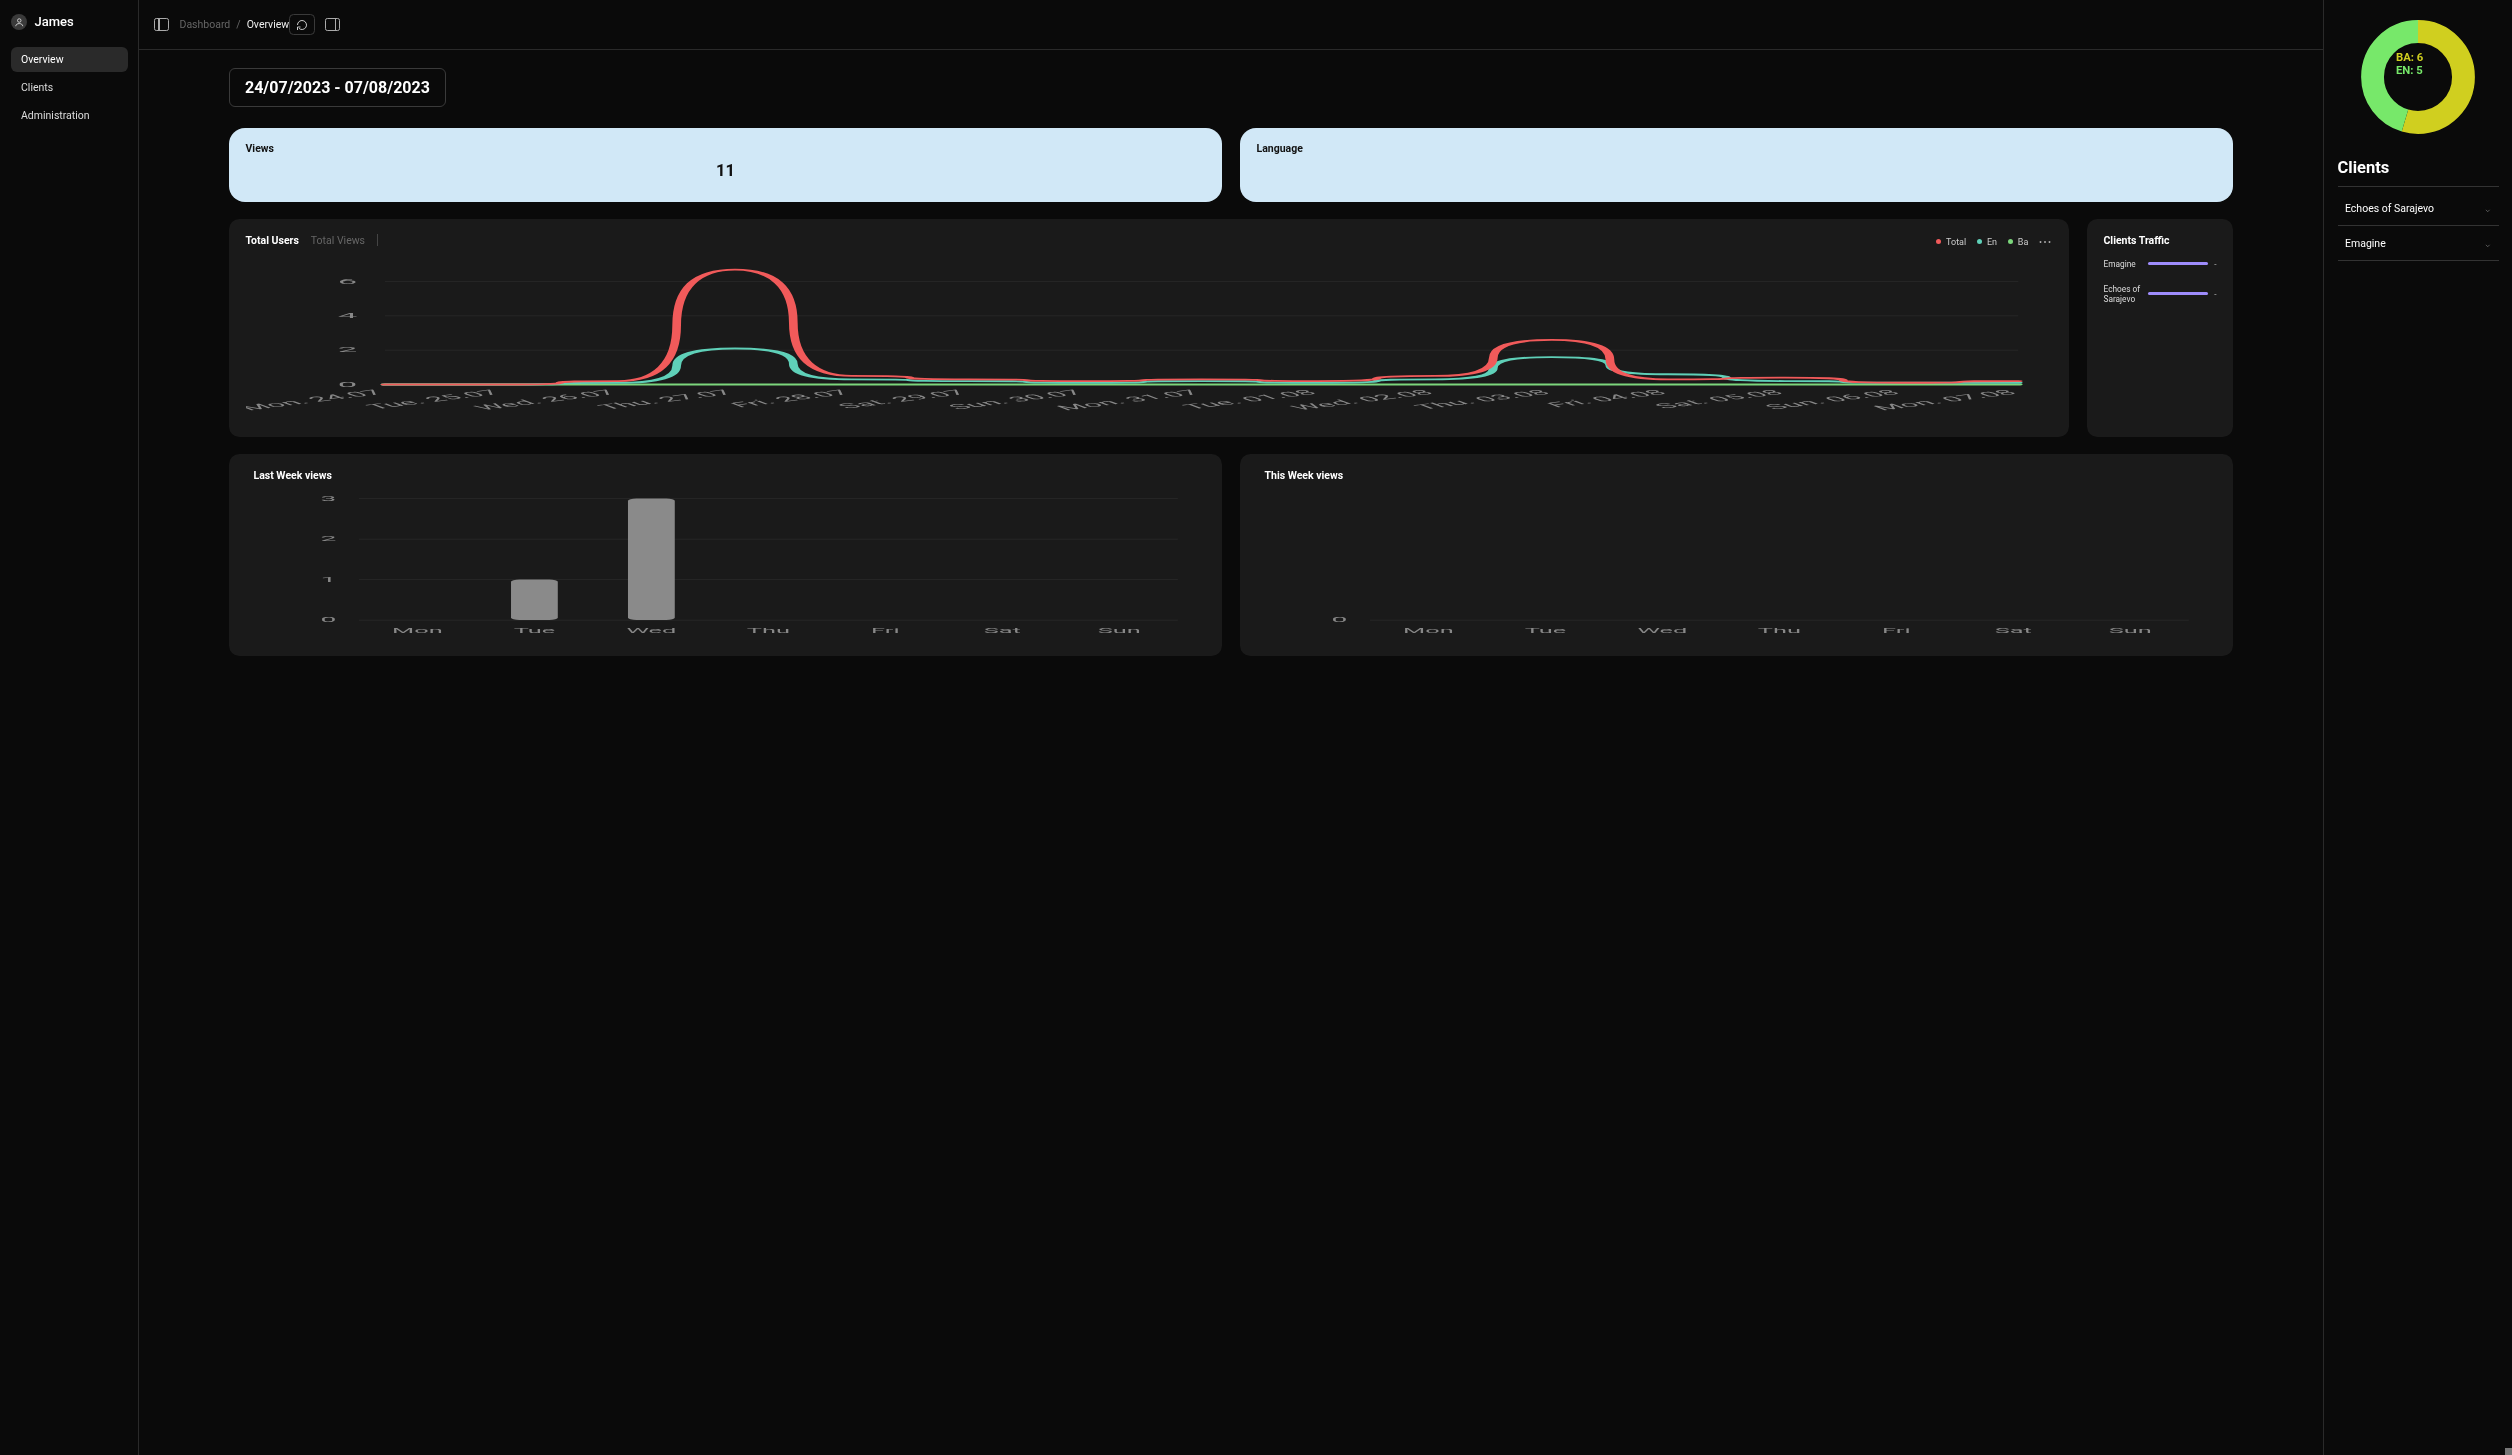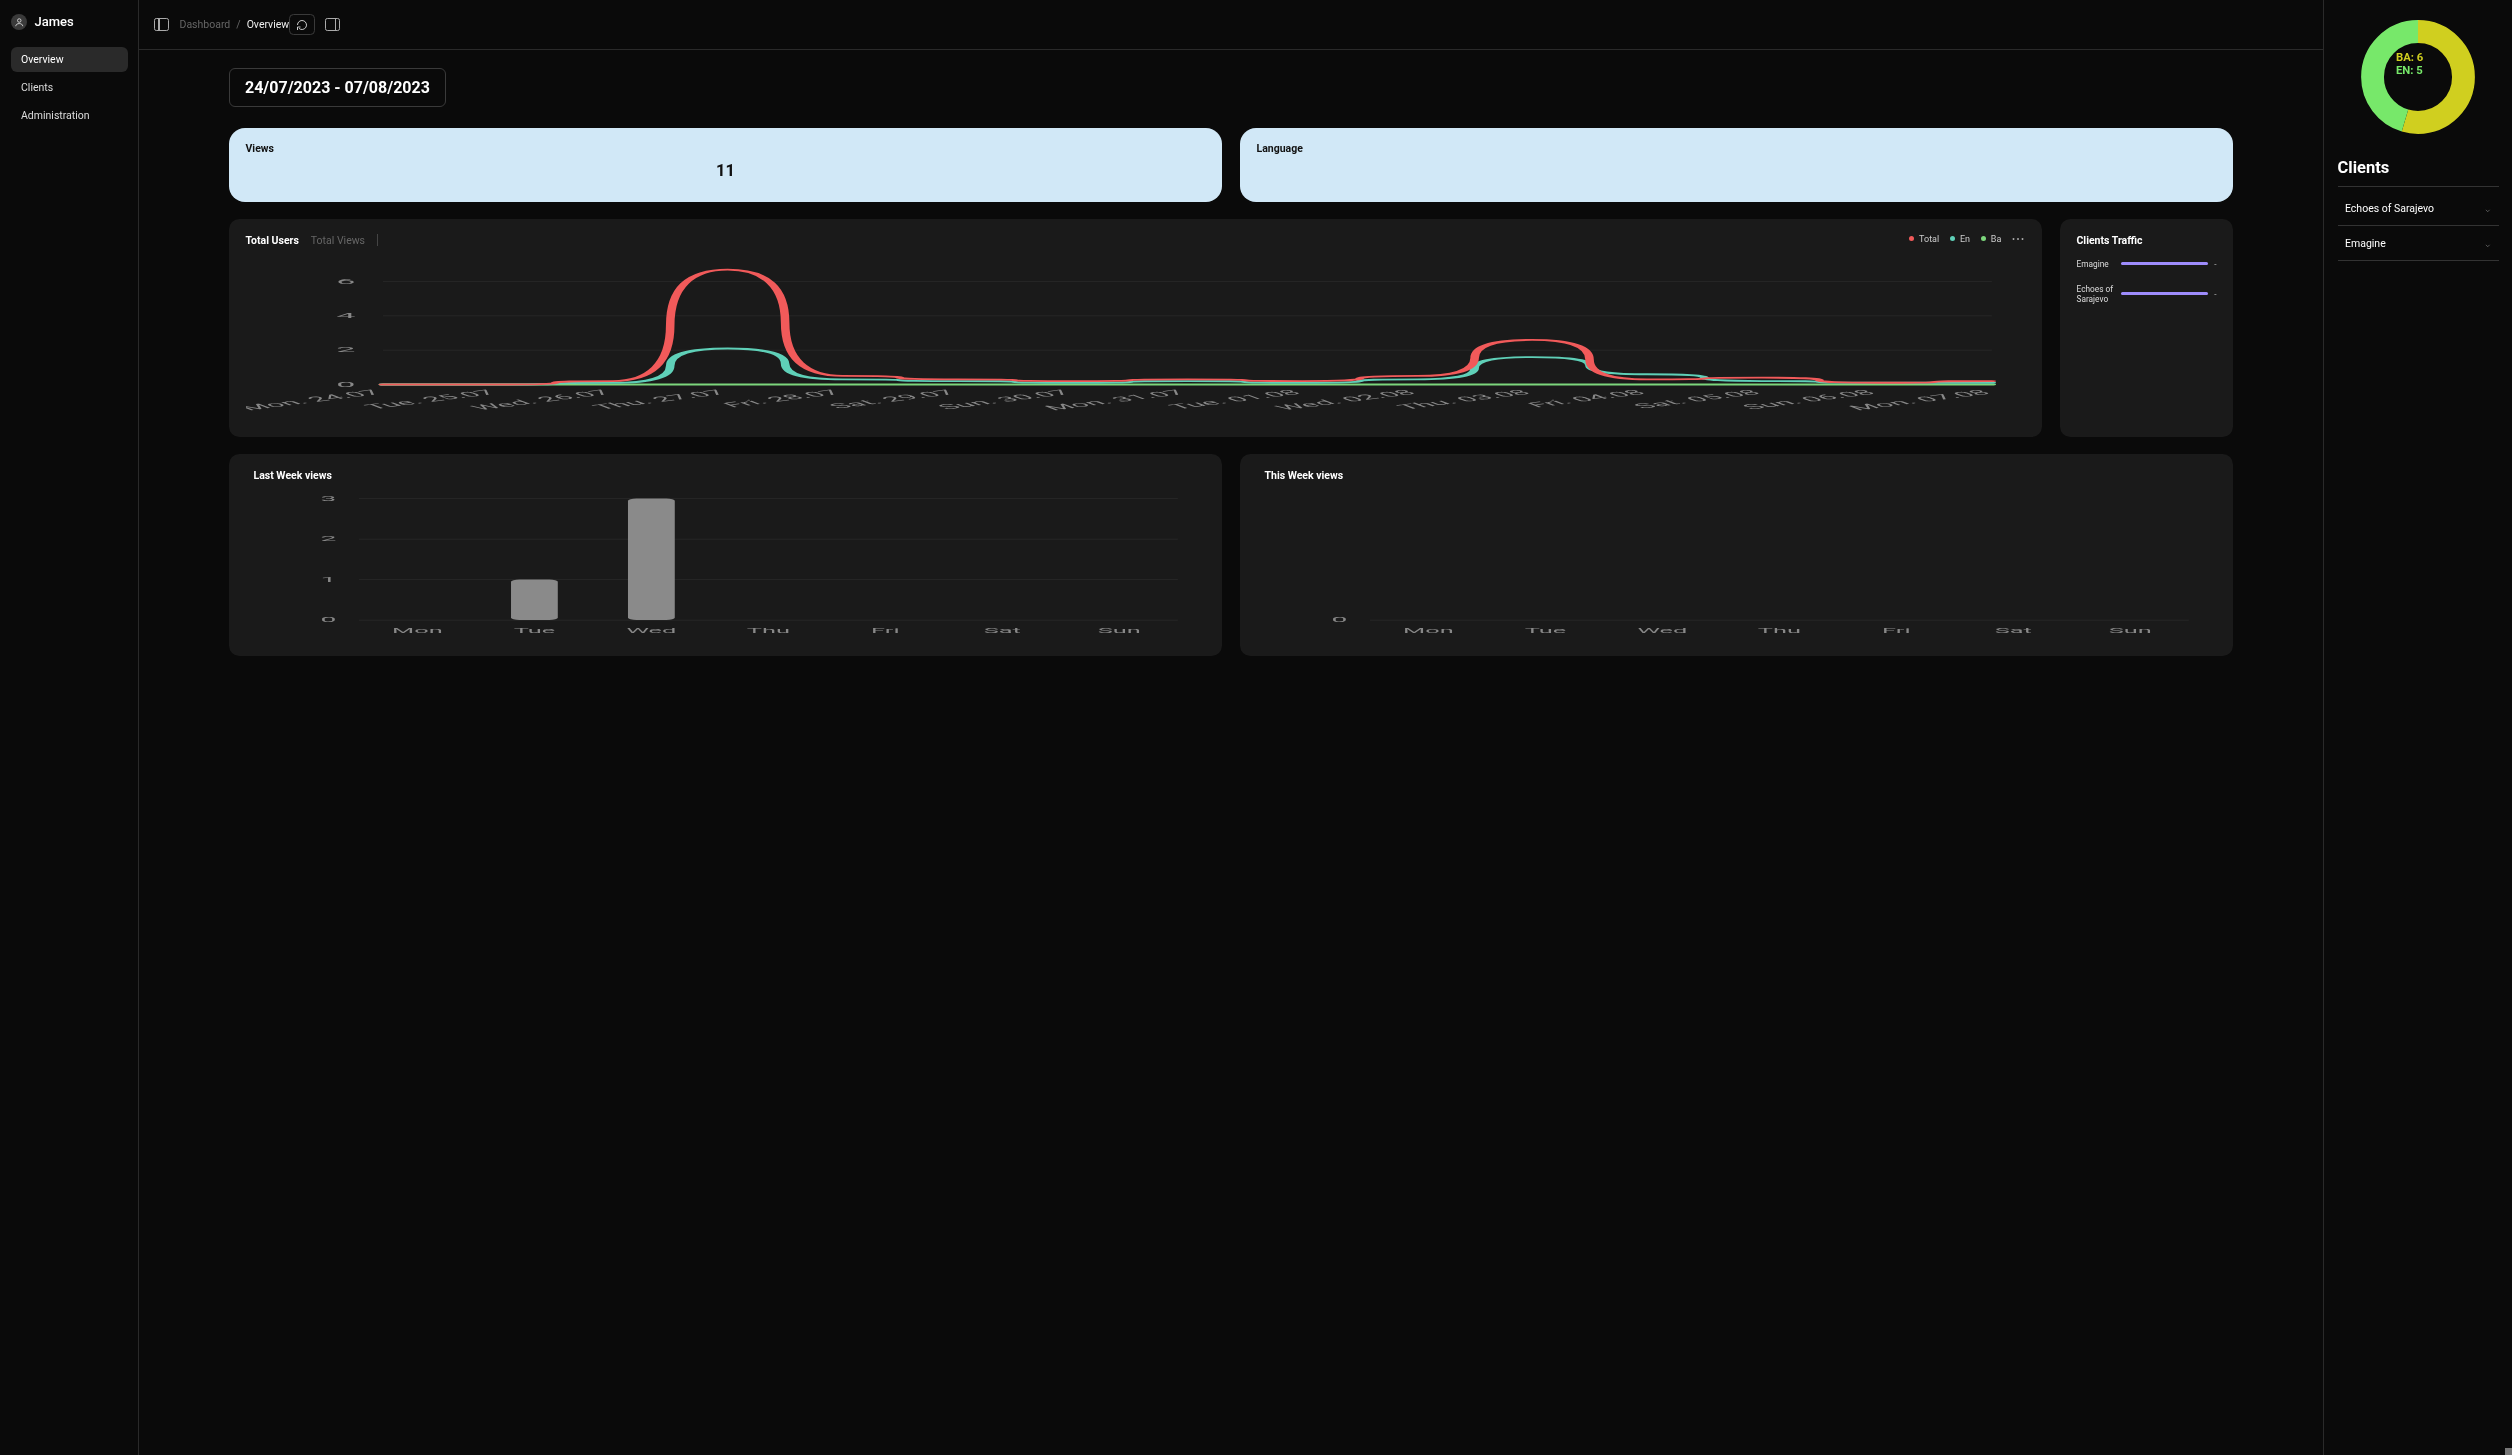--- a/index.html
+++ b/index.html
@@ -35,22 +35,22 @@
   .date-range { display: inline-block; border: 0.8px solid #3a3a3a; border-radius: 6px; padding: 9px 15px; font-size: 16px; font-weight: 700; margin-bottom: 21px; cursor: pointer; }
 
   .stat-row { display: flex; gap: 18px; margin-bottom: 16.5px; }
   .stat-card { flex: 1; background: #d1e8f7; color: #111; border-radius: 16px; padding: 13.5px 16.5px 16.5px 16.5px; min-height: 74px; }
   .stat-card .label { font-size: 10.5px; font-weight: 700; }
   .stat-card .value { font-size: 16.5px; font-weight: 700; text-align: center; margin-top: 6px; }
 
   .wide-row { display: flex; gap: 18px; margin-bottom: 16.5px; }
   .panel { background: #1a1a1a; border-radius: 10.5px; padding: 15px 16.5px; }
   .panel.chart-panel { flex: 1; }
-  .panel.traffic { width: 173px; }
-  .tabs-legend { display: flex; align-items: flex-start; justify-content: space-between; }
+  .panel.traffic { width: 146px; }
+  .tabs-legend { display: flex; align-items: flex-end; justify-content: space-between; }
   .tabs { display: flex; align-items: center; gap: 12px; }
   .tab { font-size: 10.5px; font-weight: 700; cursor: pointer; }
   .tab.inactive { color: #666; font-weight: 400; }
   .tab-divider { width: 0.8px; height: 12px; background: #444; }
   .legend { display: flex; align-items: center; gap: 10.5px; font-size: 9px; color: #ccc; }
   .legend-item { display: flex; align-items: center; gap: 5px; }
   .legend-dot { width: 5.3px; height: 5.3px; border-radius: 50%; }
   .more-icon { color: #aaa; letter-spacing: 1.5px; cursor: pointer; font-size: 9px; }
 
   .chart-area { position: relative; height: 165px; margin-top: 10.5px; }

